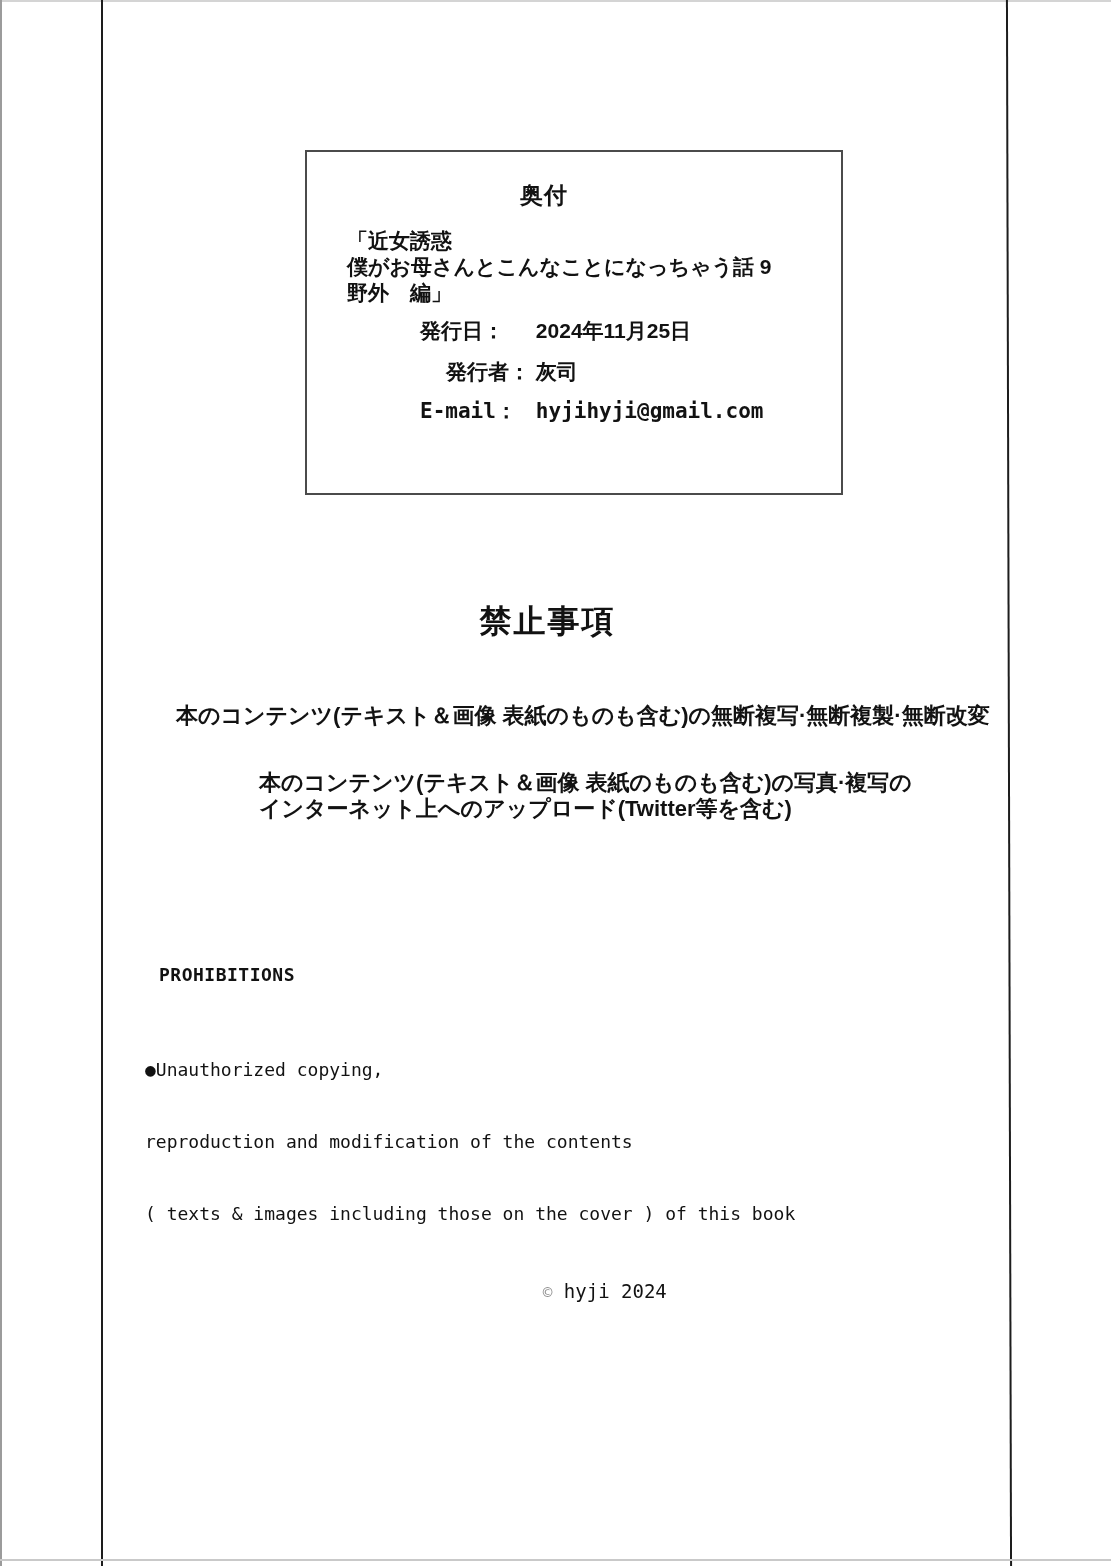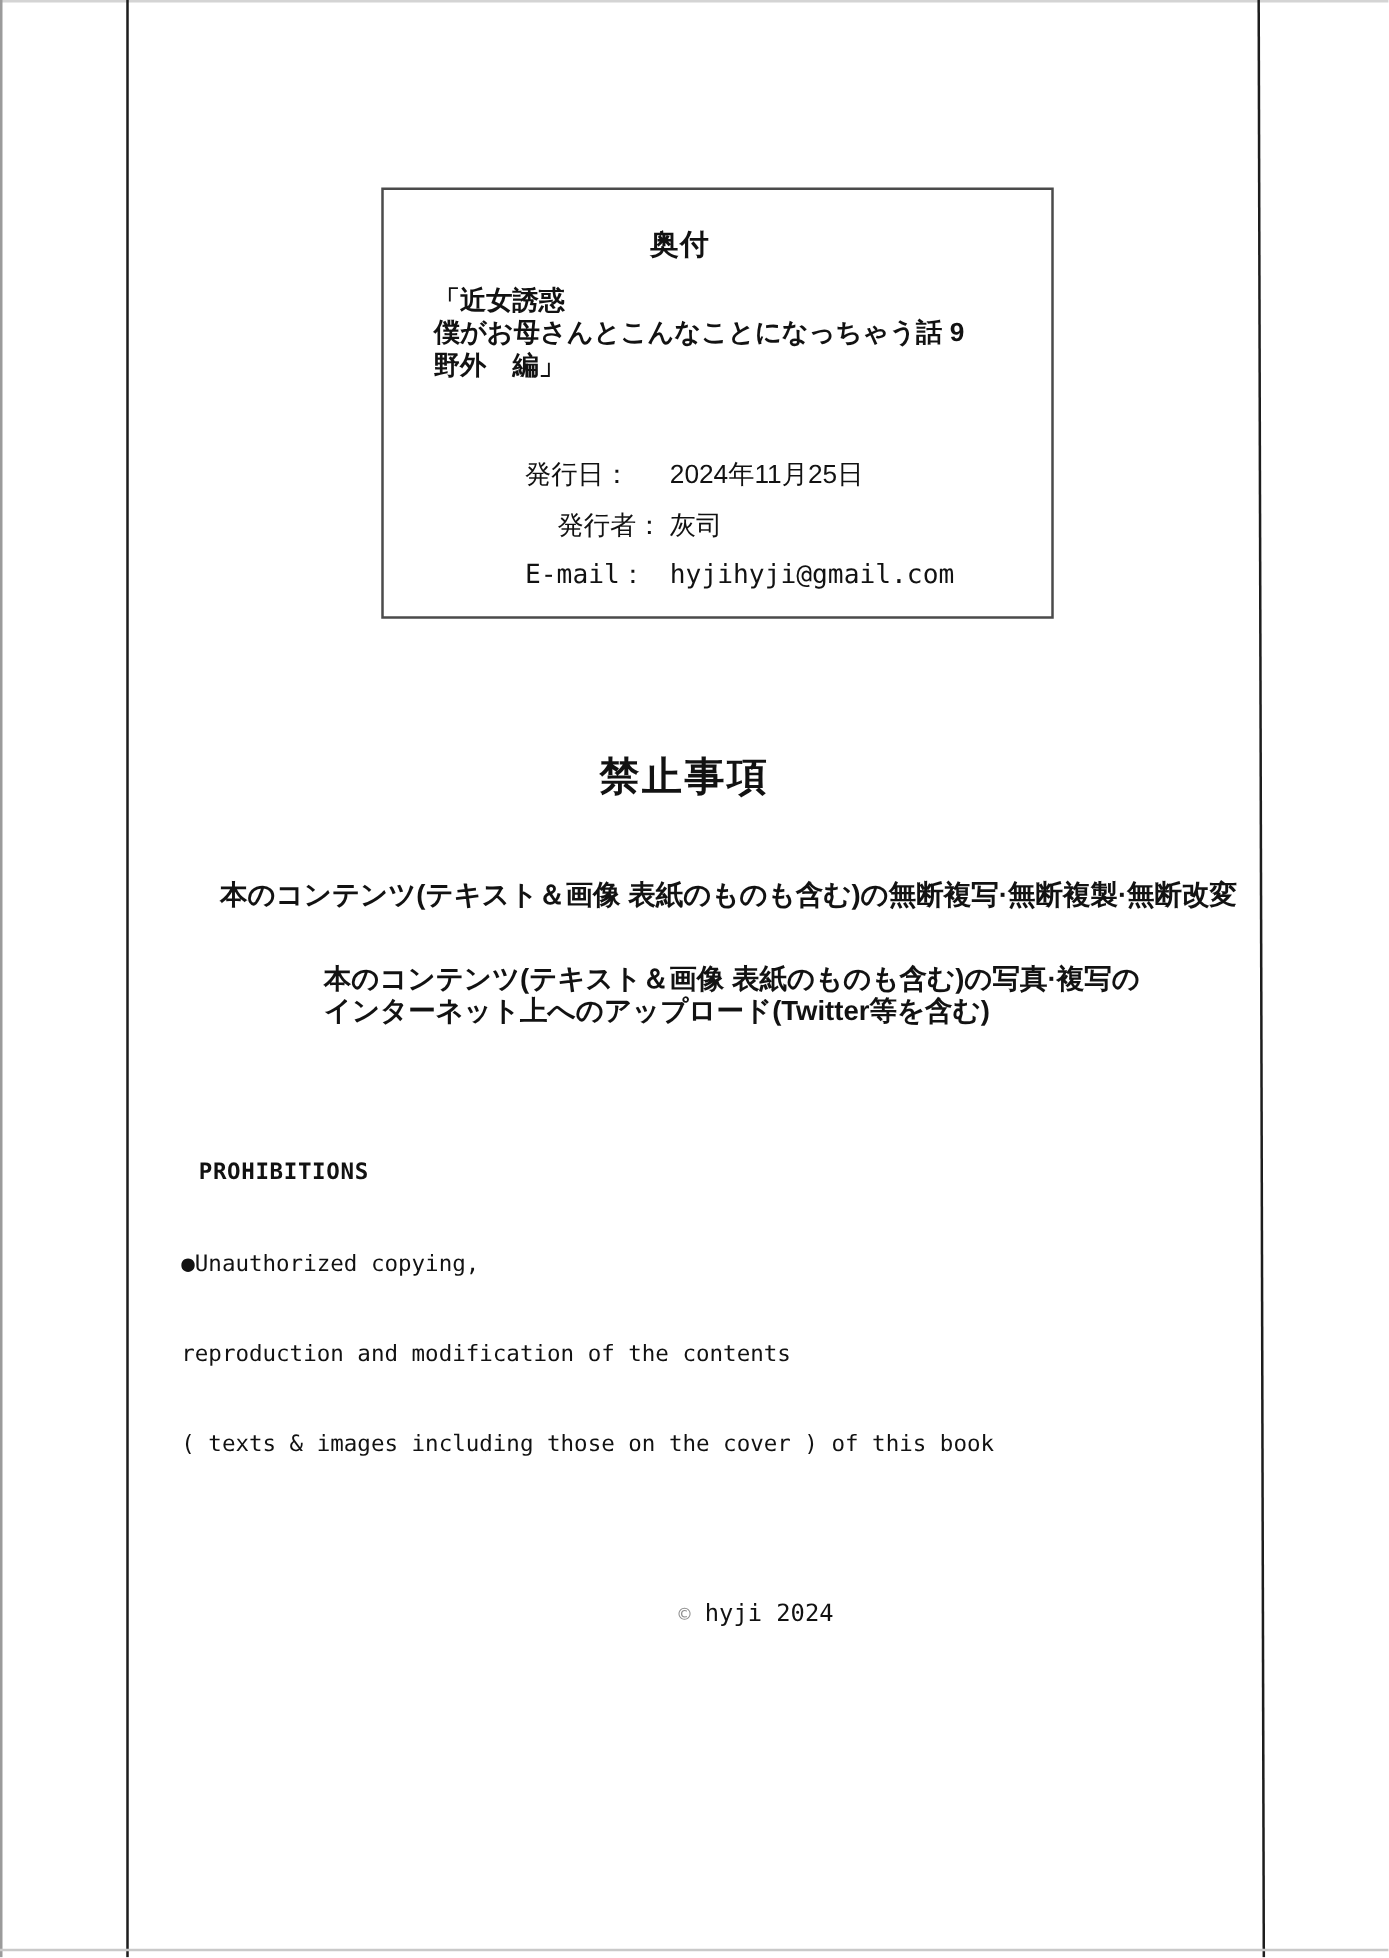--- a/index.html
+++ b/index.html
@@ -13,39 +13,39 @@
   .scan-line-left   { position:absolute; left:101px; top:0; width:2px; height:1566px; background:#1d1d1d; }
   .scan-line-right  { position:absolute; left:1008px; top:0; width:2px; height:1566px; background:#1d1d1d; transform:rotate(-0.15deg); }
   .scan-edge-top    { position:absolute; left:0; top:0; width:1111px; height:2px; background:#d4d4d4; }
   .scan-edge-bottom { position:absolute; left:0; top:1559px; width:1111px; height:2px; background:#c9c9c9; }
 
   
   .colophon-box { position:absolute; left:305px; top:150px; width:534px; height:341px; border:2px solid #4b4b4b; background:#ffffff; }
   .colophon-title { position:absolute; top:28px; left:0; width:100%; text-align:center; transform:translateX(-30px);
     font-size:23px; font-weight:bold; letter-spacing:1px; }
   .book-title { position:absolute; left:40px; top:76px; font-size:21px; font-weight:bold; line-height:26px; white-space:nowrap; }
-  .field-row { position:absolute; left:113px; font-size:21px; font-weight:normal; white-space:nowrap;margin-top:48px; }
+  .field-row { position:absolute; left:113px; font-size:21px; font-weight:bold; white-space:nowrap; }
   .row-date   { top:165px; }
   .row-author { top:206px;text-align:right; }
   .row-email  { top:245px; }
   .field-label { display:inline-block; width:110px; }
   .mono { font-family:"DejaVu Sans Mono", monospace; }
 
   
   .ja-heading { position:absolute; left:0; top:600px; width:1111px; margin:0; text-align:center; transform:translateX(-8px);
     font-size:32px; font-weight:bold; letter-spacing:2px; }
   .ja-line1 { position:absolute; left:176px; top:701px; font-size:22px; font-weight:bold; white-space:nowrap; }
   .ja-lines23 { position:absolute; left:259px; top:770px; font-size:22px; font-weight:bold; line-height:26px; white-space:nowrap; }
 
   
-  .en-heading { position:absolute; left:159px; top:927px; font-family:"DejaVu Sans Mono", monospace;
+  .en-heading { position:absolute; left:159px; top:964px; font-family:"DejaVu Sans Mono", monospace;
     font-size:18px; font-weight:bold; letter-spacing:0.5px; }
   .en-para { position:absolute; left:145px; font-family:"DejaVu Sans Mono", monospace;
     font-size:18px; line-height:24px; white-space:pre; }
-  .en-para1 { top:952px; }
+  .en-para1 { top:1010px; }
   .en-para2 { top:1050px; }
 
   
   .copyright { position:absolute; left:497px; top:1258px; font-family:"DejaVu Sans Mono", monospace; font-size:19px; white-space:pre; }
   .copyright .sym { color:#8f8f8f; font-size:16px; }
 </style>
 </head>
 <body>
 
 <div class="page">

